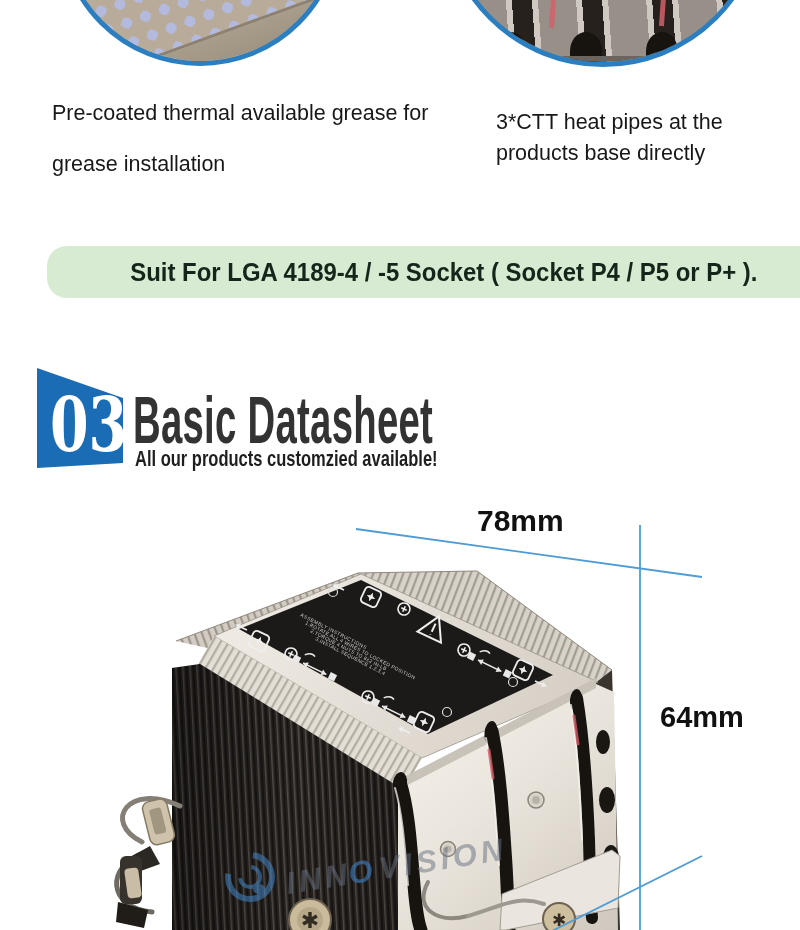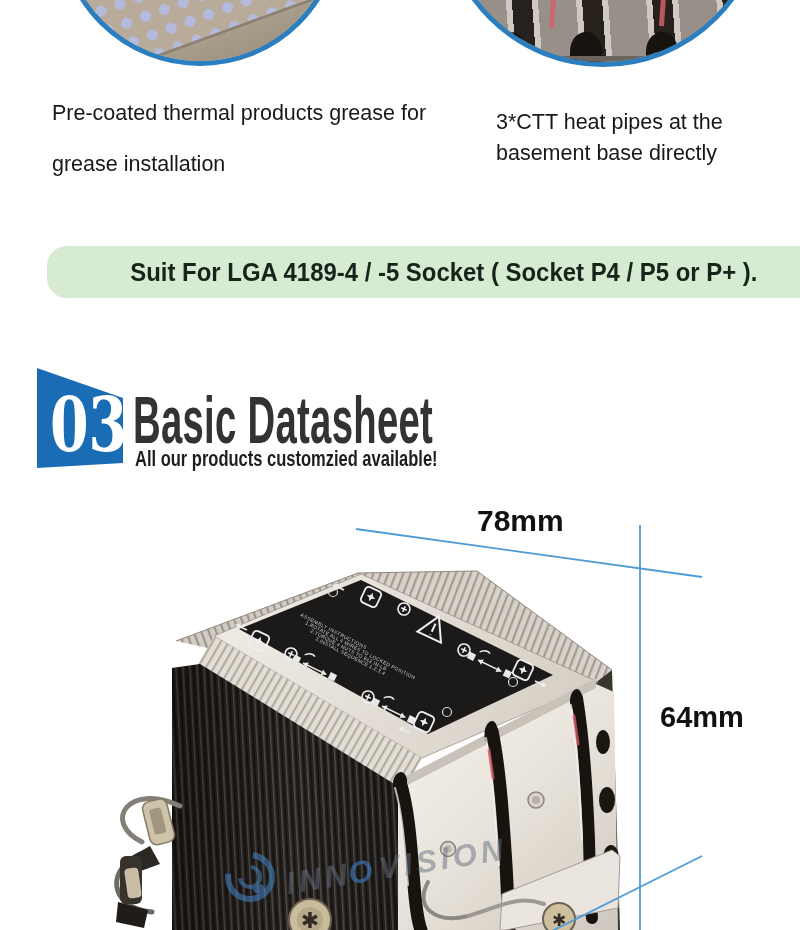--- a/index.html
+++ b/index.html
@@ -63,24 +63,24 @@
     <div class="pipes-bg"></div>
     <div class="red-sliver" style="left:104px;top:250px;"></div>
     <div class="red-sliver" style="left:214px;top:248px;"></div>
     <div class="notch" style="left:48px;top:284px;"></div>
     <div class="notch" style="left:124px;top:284px;"></div>
     <div class="notch" style="left:200px;top:284px;"></div>
     <div class="notch" style="left:276px;top:284px;"></div>
     <div class="base-band"></div>
   </div>
 
-  <div class="caption" style="left:52px;top:101px;">Pre-coated thermal products grease for</div>
+  <div class="caption" style="left:52px;top:101px;">Pre-coated thermal available grease for</div>
   <div class="caption" style="left:52px;top:152px;">grease installation</div>
   <div class="caption" style="left:496px;top:110px;">3*CTT heat pipes at the</div>
-  <div class="caption" style="left:496px;top:141px;">basement base directly</div>
+  <div class="caption" style="left:496px;top:141px;">products base directly</div>
 
   <div class="banner" style="background: rgb(215, 235, 211);">
     <span>Suit For LGA 4189-4 / -5 Socket ( Socket P4 / P5 or P+ ).</span>
   </div>
 
   <div class="badge" style="background: rgb(26, 108, 180);">
     <div class="badge-num">03</div>
   </div>
   <div class="sec-title">Basic Datasheet</div>
   <div class="sec-sub">All our products customzied available!</div>

